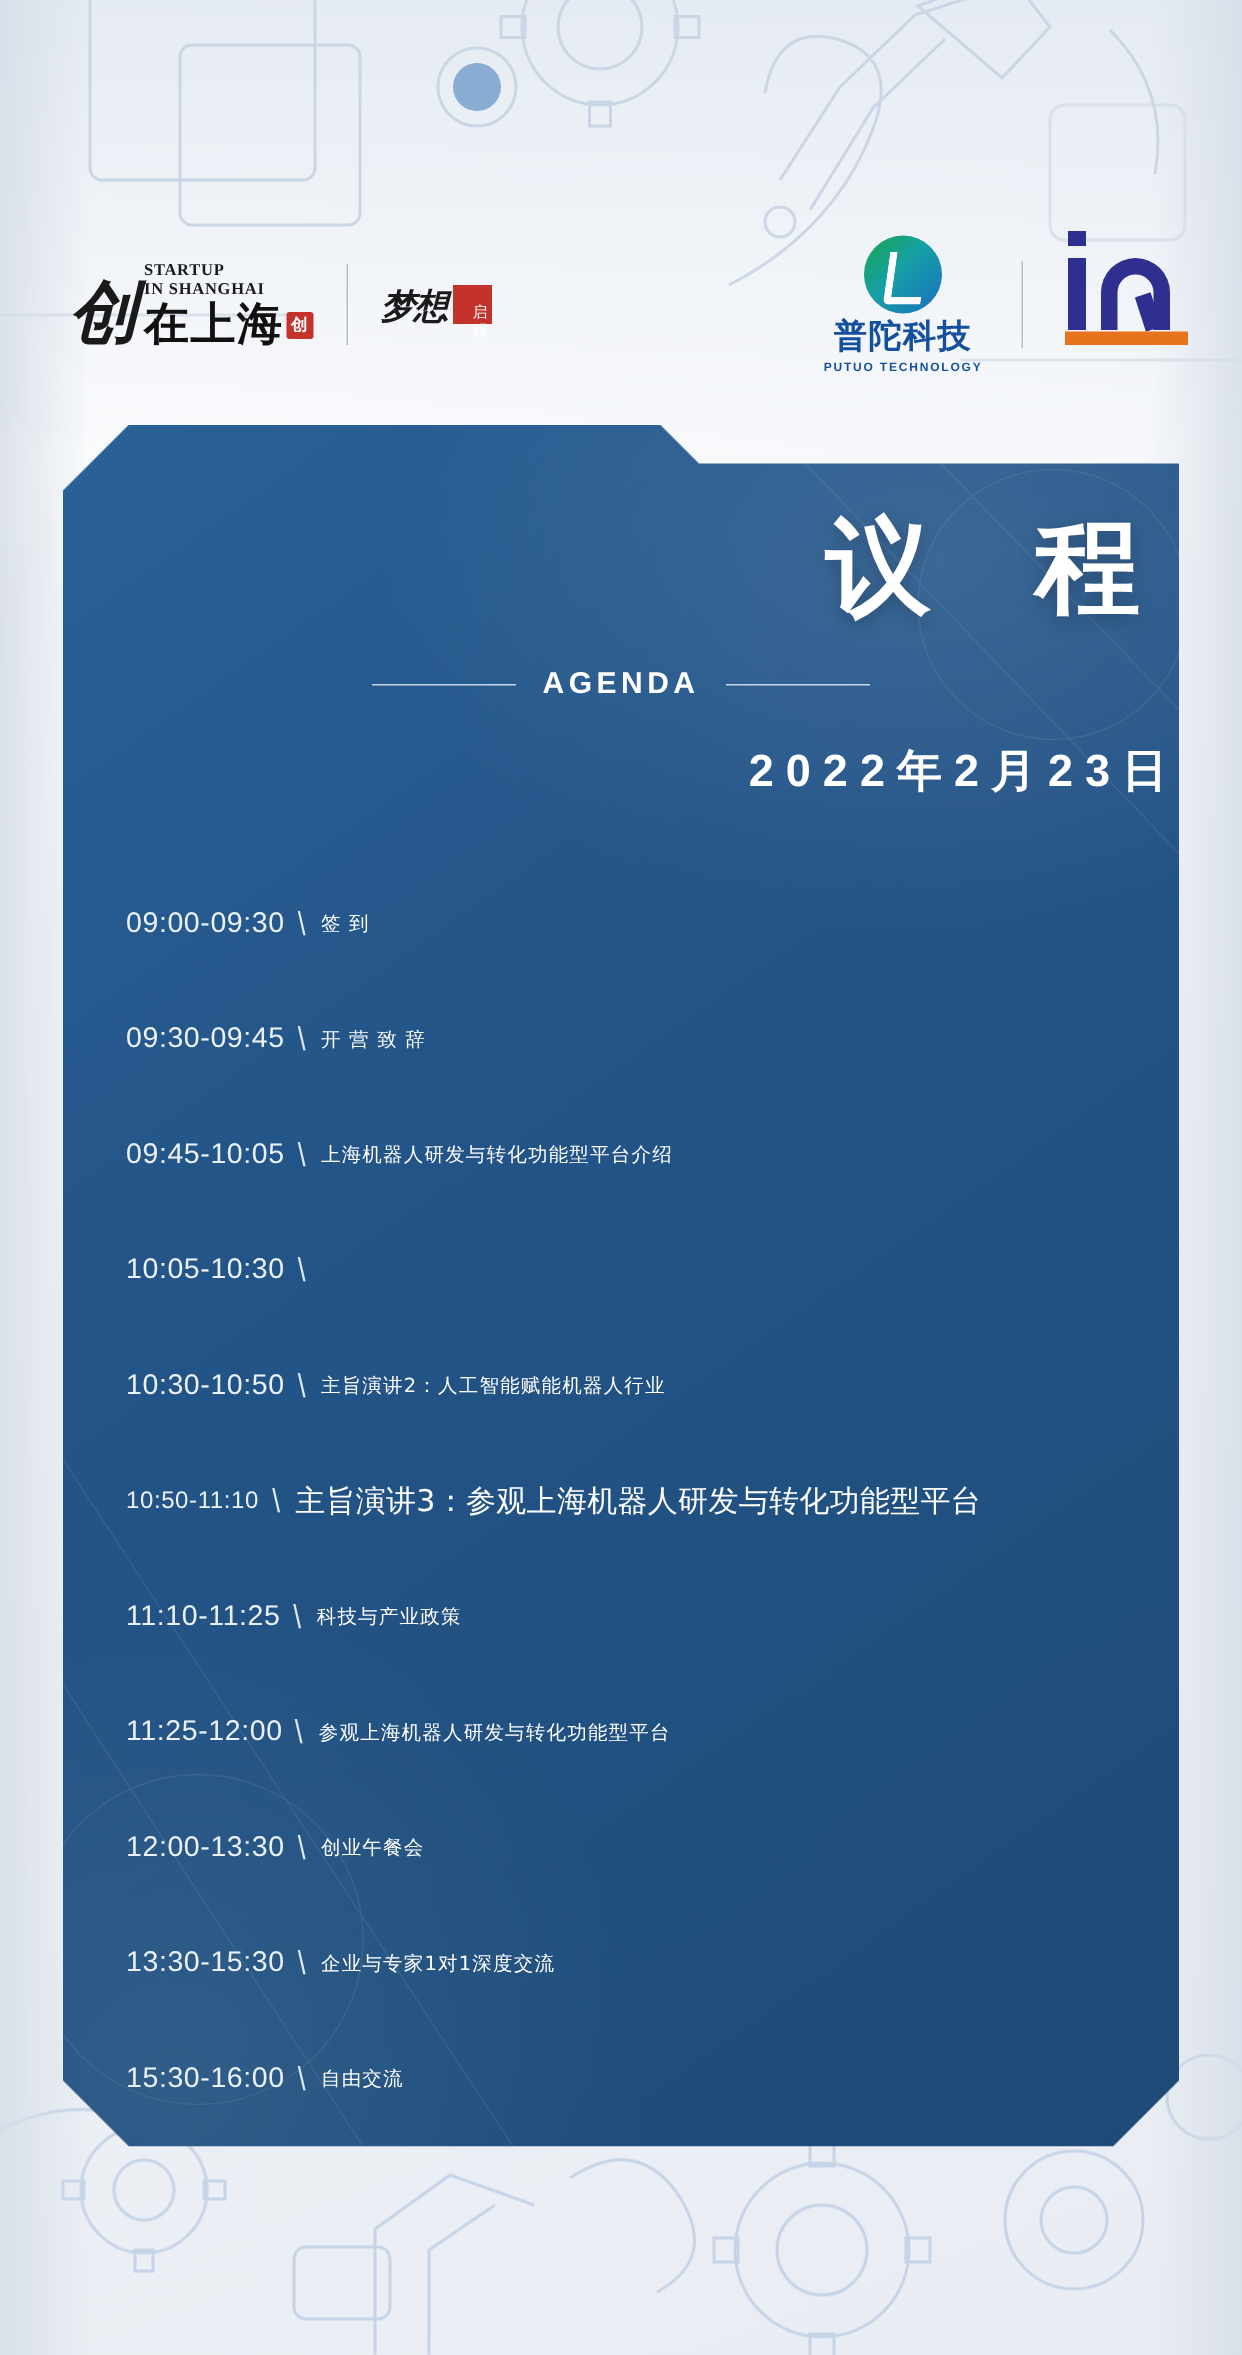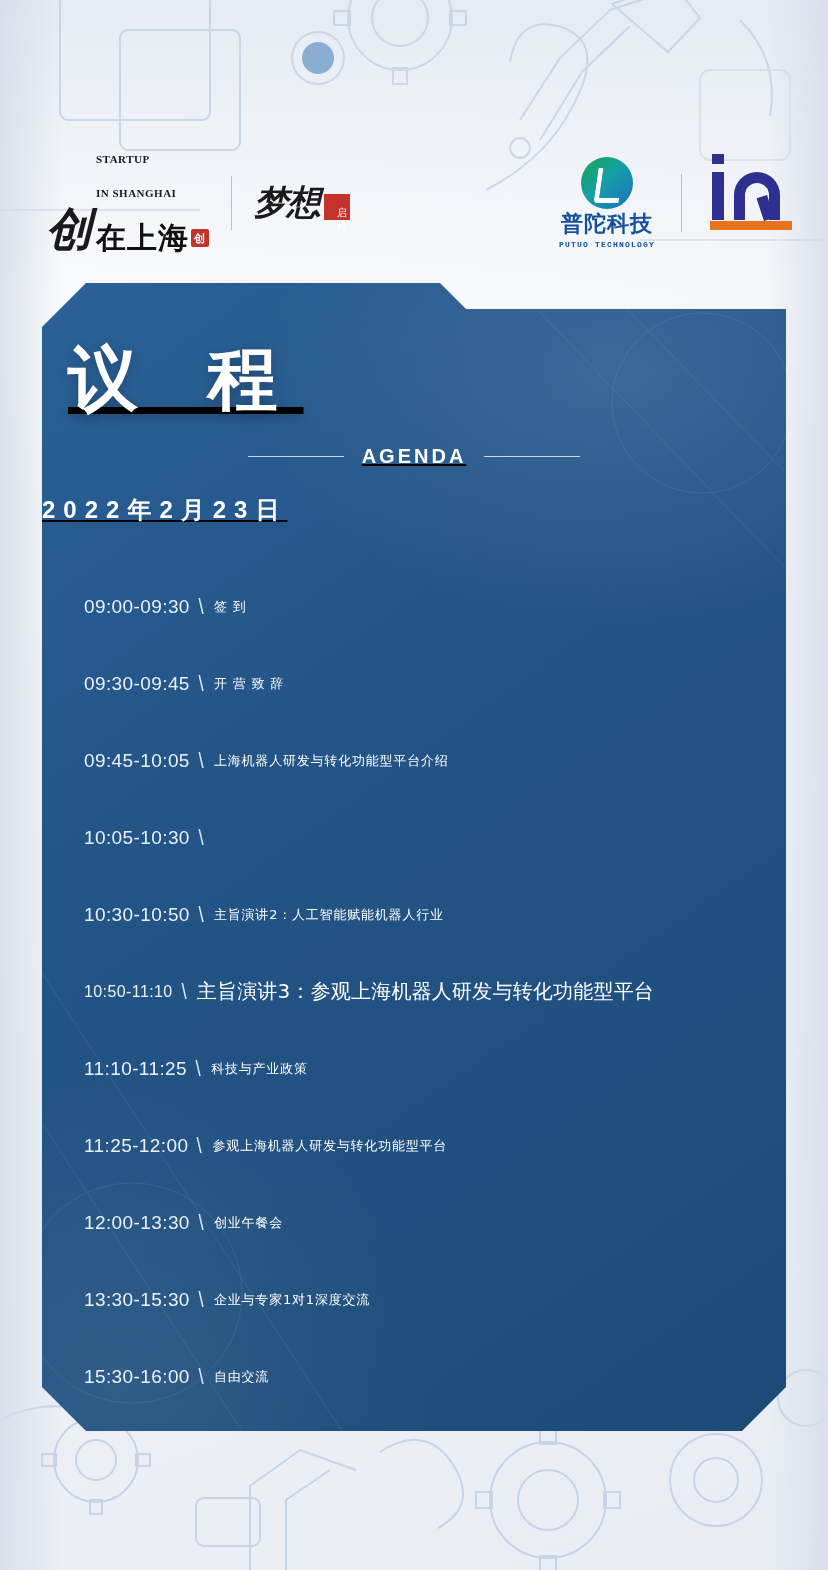--- a/index.html
+++ b/index.html
@@ -76,21 +76,20 @@
     font-style: italic;
     color: #1a1a1a;
     line-height: 1;
     letter-spacing: -2px;
   }
   .chuang-stack {
     display: flex;
     flex-direction: column;
     justify-content: center;
     line-height: 1;
-    gap: 21px;
   }
   .chuang-en {
     font-size: 11px;
     font-weight: bold;
     color: #1a1a1a;
     letter-spacing: 0.5px;
     line-height: 1.15;
     font-family: "Liberation Serif", serif;
   }
   .chuang-cn {
@@ -121,21 +120,21 @@
     background: #b9bfc7;
     margin: 0 22px;
   }
   .logo-meng {
     position: relative;
     display: flex;
     align-items: flex-end;
   }
   .meng-cn {
     font-family: "Liberation Serif", "DejaVu Serif", serif;
-    font-size: 34px;
+    font-size: 23px;
     font-weight: bold;
     color: #1b1b1b;
     letter-spacing: -1px;
     line-height: 1;
     font-style: italic;
   }
   .meng-seal {
     width: 26px;
     height: 26px;
     background: #c3332c;
@@ -186,21 +185,20 @@
     font-weight: bold;
     color: #14509b;
     letter-spacing: 1px;
   }
   .putuo-en {
     font-size: 8px;
     color: #14509b;
     letter-spacing: 1.2px;
     margin-top: 4px;
     font-weight: bold;
-    font-family: Liberation Mono, monospace;
   }
   .divider-v2 {
     width: 1px;
     height: 58px;
     background: #b9bfc7;
     margin: 0 26px;
   }
   .ir-logo {
     position: relative;
     width: 86px;
@@ -273,23 +271,22 @@
   }
   .panel-lines {
     position: absolute;
     inset: 0;
     pointer-events: none;
     opacity: 0.22;
   }
 
   .title-zone {
     position: relative;
-    text-align: left;
+    text-align: right;
     padding-top: 62px;
-    text-decoration: underline;
   }
   .title-cn {
     font-family: "Liberation Serif", "DejaVu Serif", serif;
     font-size: 70px;
     font-weight: bold;
     color: #ffffff;
     letter-spacing: 26px;
     text-indent: 26px;
     line-height: 1;
     text-shadow: 0 3px 12px rgba(0,0,0,0.22);
@@ -307,21 +304,21 @@
     background: rgba(255,255,255,0.75);
   }
   .title-en {
     font-size: 20px;
     font-weight: bold;
     color: #ffffff;
     letter-spacing: 3px;
   }
   .title-date {
     margin-top: 26px;
-    font-size: 24px;
+    font-size: 30px;
     font-weight: bold;
     color: #ffffff;
     letter-spacing: 8px;
     font-family: "Liberation Sans", sans-serif;
   }
 
   .agenda-list {
     position: relative;
     margin: 42px 0 0 0;
     padding: 0 46px 0 42px;

